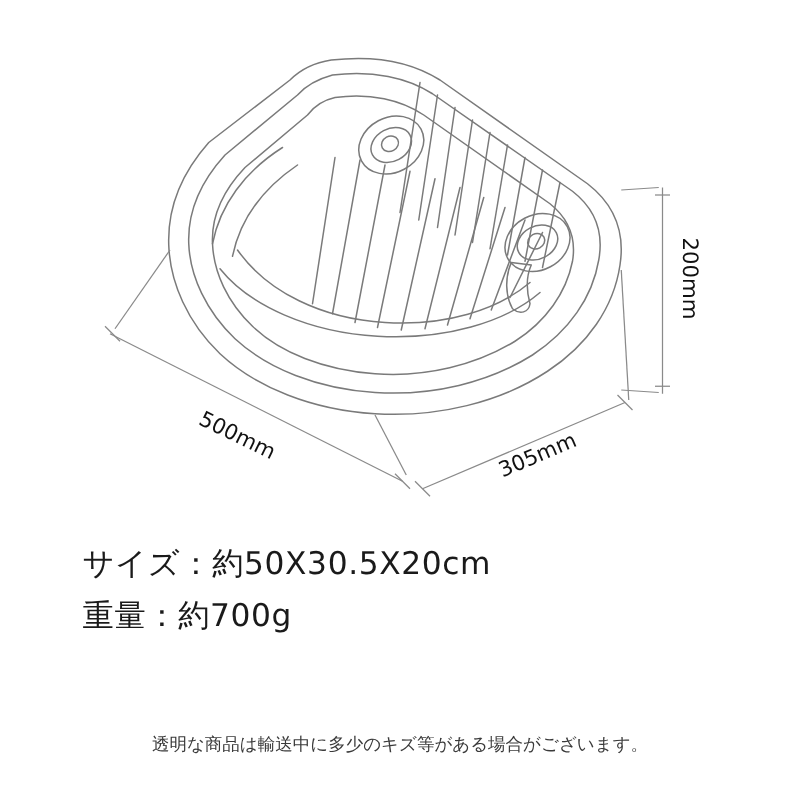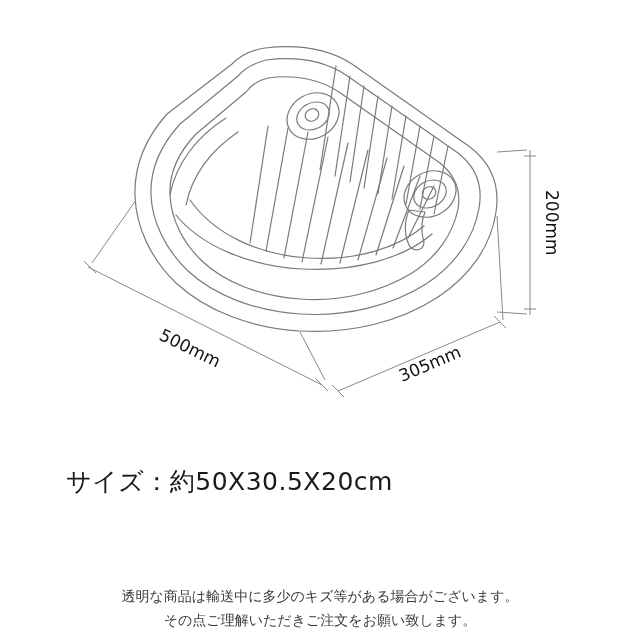--- a/index.html
+++ b/index.html
@@ -31,21 +31,21 @@
     height: 430px;
   }
   #illustration svg {
     display: block;
   }
 
   
   #specs {
     position: absolute;
     left: 0;
-    top: 461px;
+    top: 430px;
     width: 640px;
   }
   .spec-line {
     position: relative;
     height: 42px;
     line-height: 42px;
     font-size: 25px;
     letter-spacing: 0.5px;
     color: #1a1a1a;
     padding-left: 66px;
@@ -189,21 +189,21 @@
       <text class="dim-label" x="402" y="382" transform="rotate(-23 402 382)">305mm</text>
       <text class="dim-label" x="546" y="190" transform="rotate(90 546 190)">200mm</text>
     </svg>
   </div>
 
   <div id="specs">
     <div class="spec-line">
       <span>サイズ：約50X30.5X20cm</span>
     </div>
     <div class="spec-line">
+      <span>重量：約700g</span>
     </div>
   </div>
 
   <div id="note">
     <div>透明な商品は輸送中に多少のキズ等がある場合がございます。</div>
-    <div>その点ご理解いただきご注文をお願い致します。</div>
   </div>
 
 </div>
 
 </body></html>

